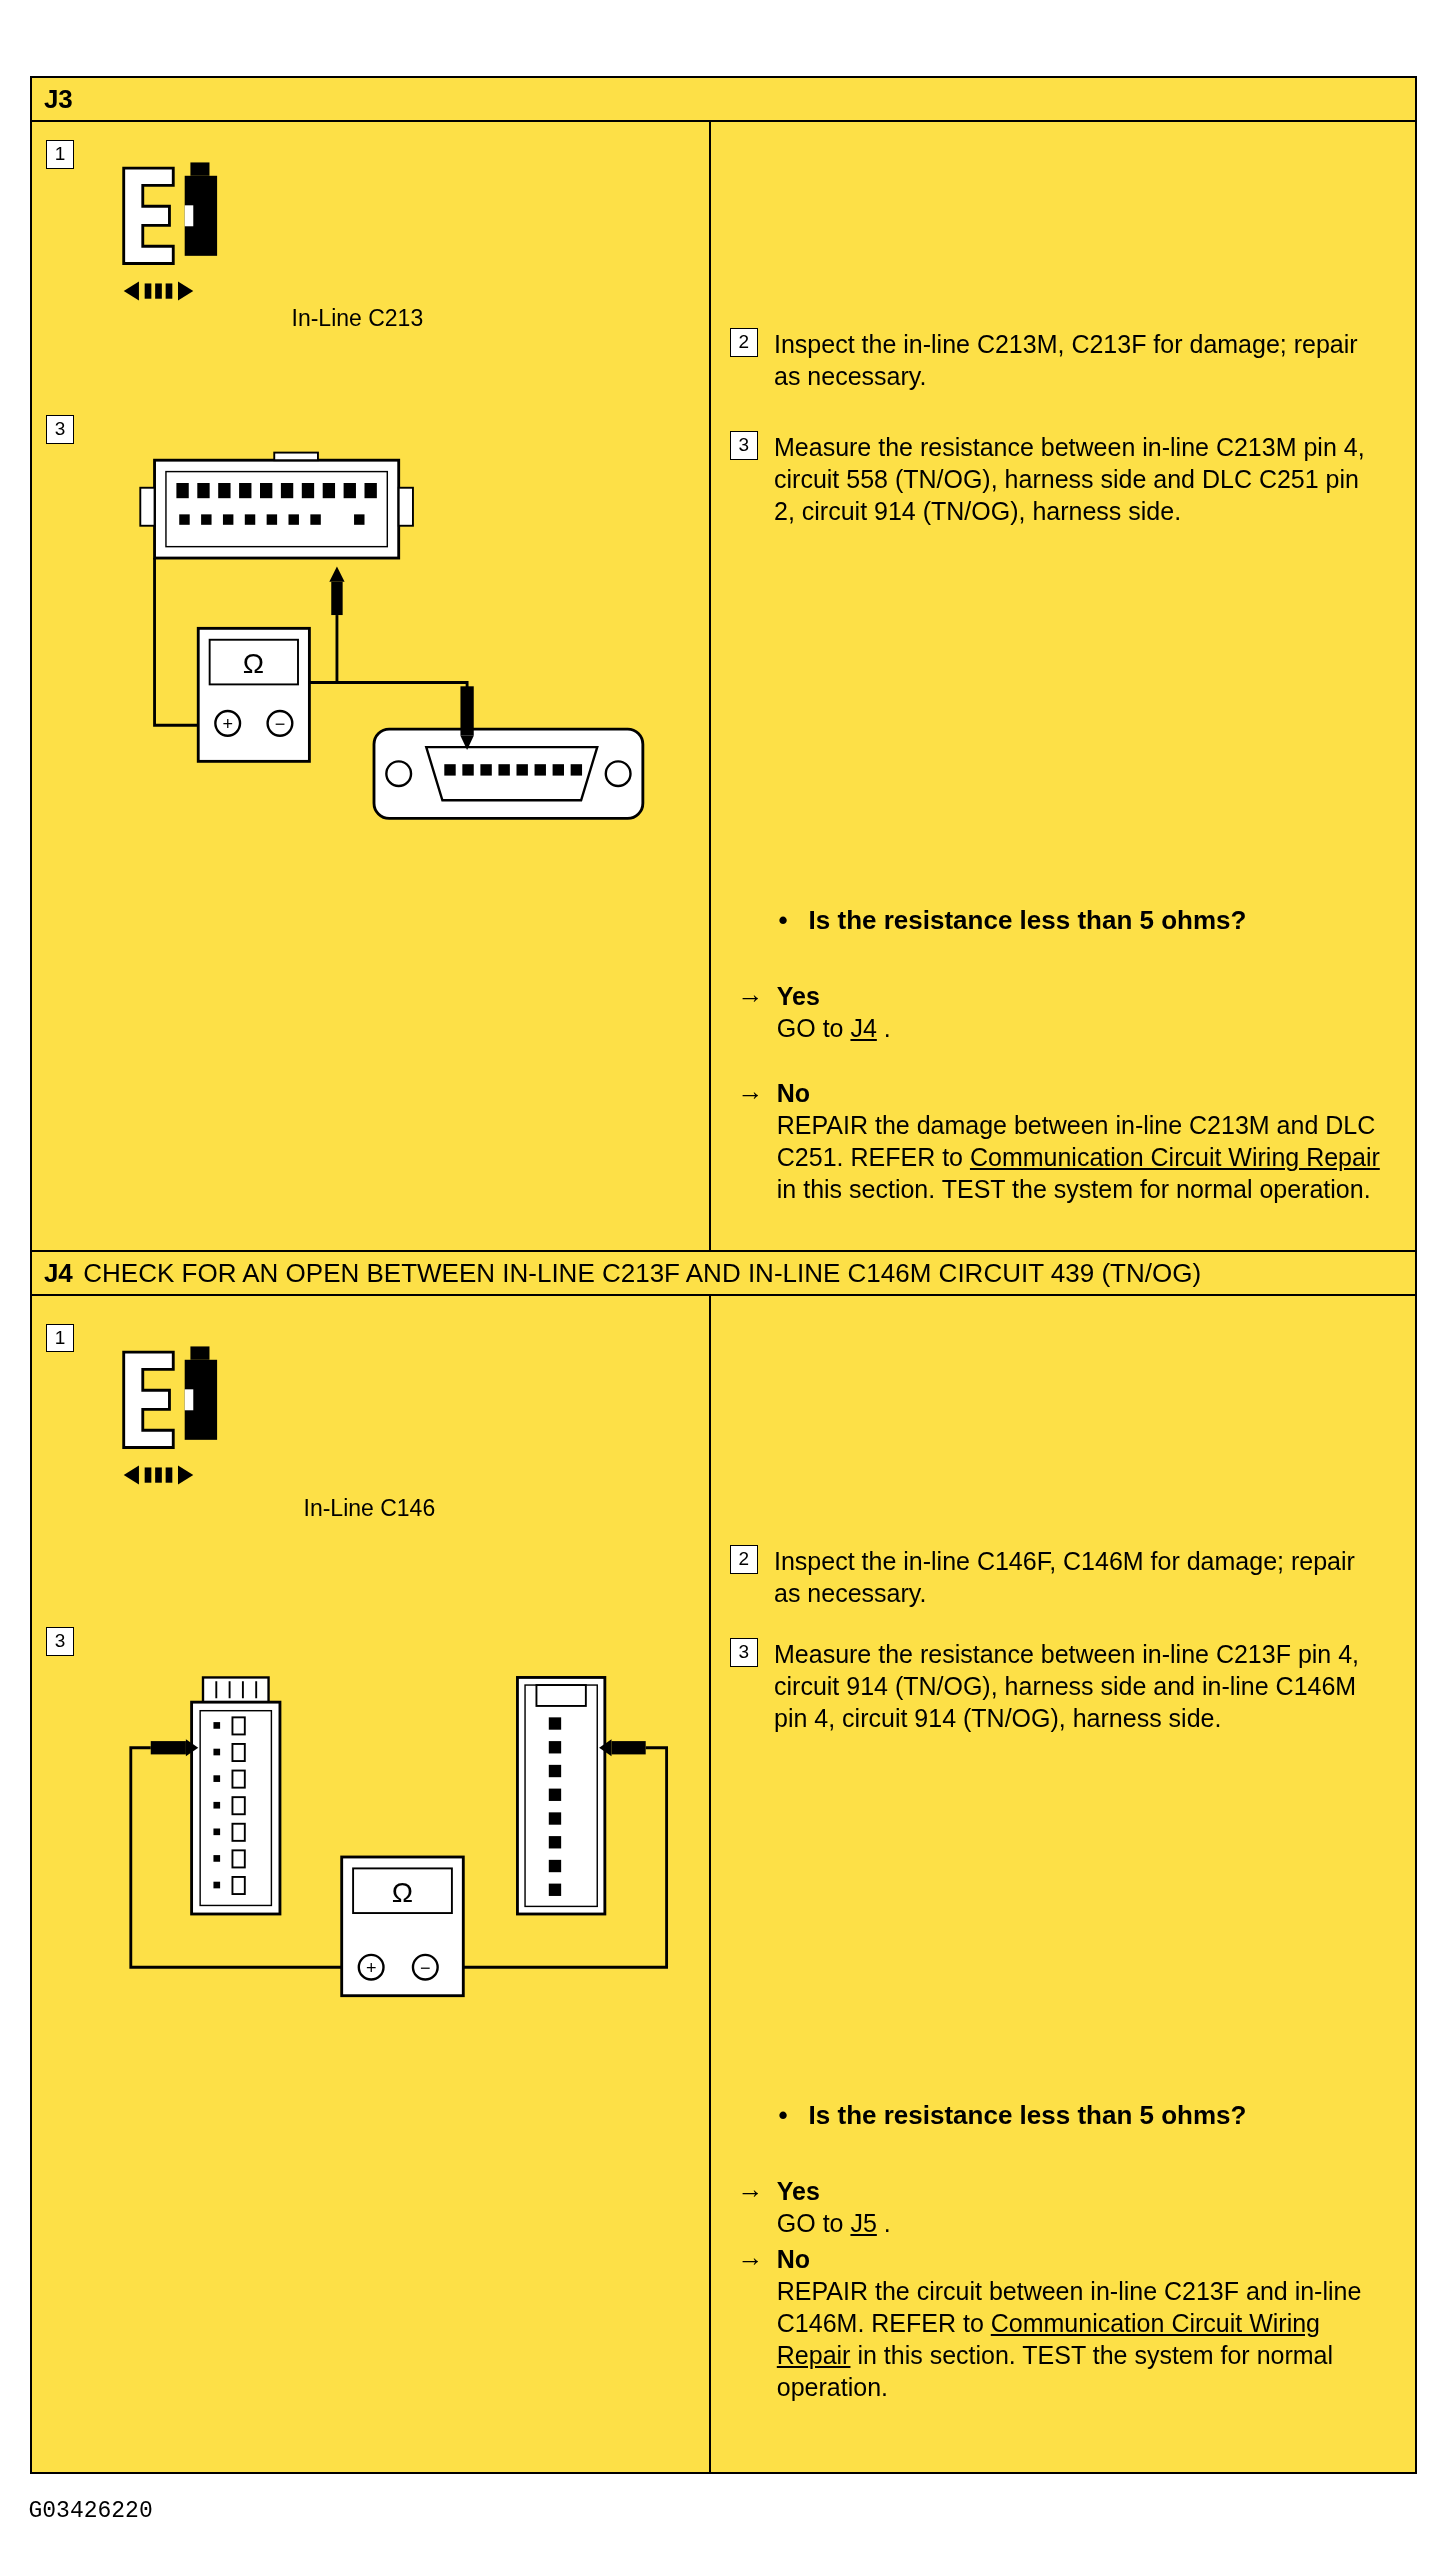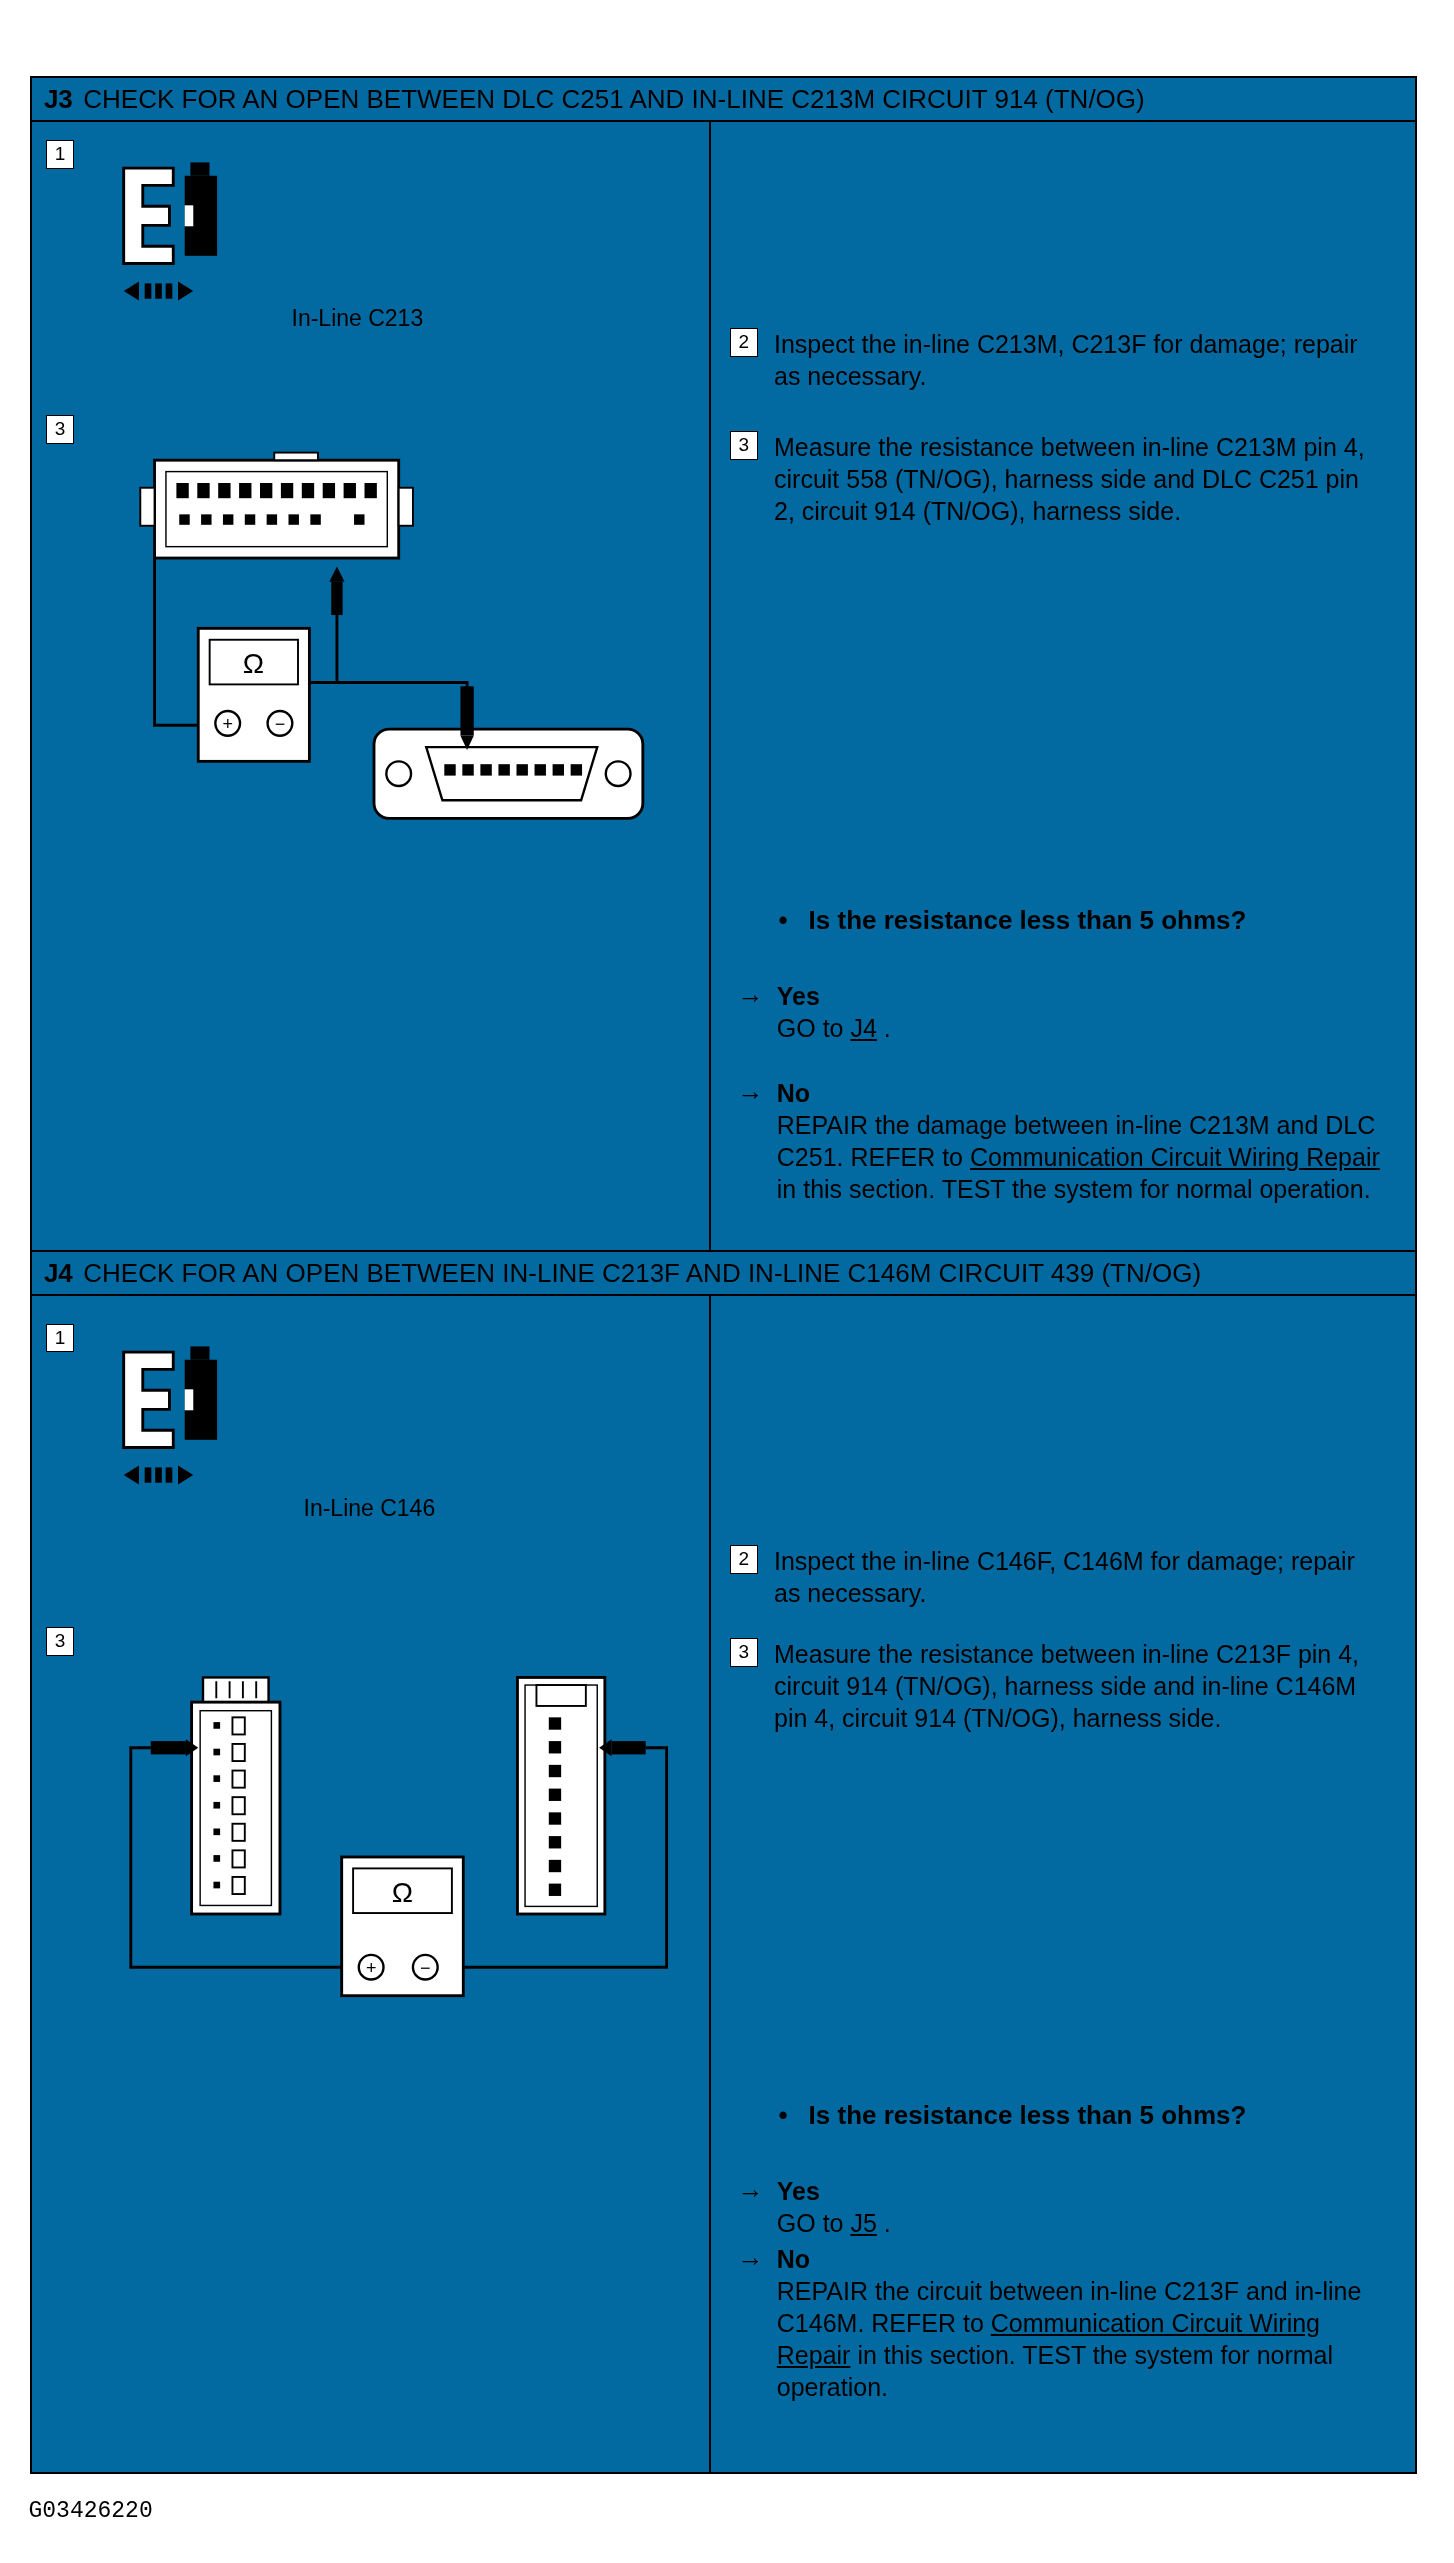--- a/index.html
+++ b/index.html
@@ -5,21 +5,21 @@
   * { box-sizing: border-box; }
   html, body { margin: 0; padding: 0; background: #ffffff; }
   body {
     width: 1455px; height: 2563px; position: relative;
     font-family: "Liberation Sans", "DejaVu Sans", sans-serif;
     color: #000;
   }
   svg { font-family: inherit; }
   .doc {
     position: absolute; left: 29.5px; top: 76px; width: 1387px;
-    border: 2.9px solid #000; background: #0369a1;
+    border: 2.9px solid #000; background: #fde047;
   }
   .sec-header {
     height: 44px; display: flex; align-items: center;
     padding: 0 12.4px; font-size: 26px; border-bottom: 2.9px solid #000;
     white-space: nowrap;
   }
   .sec-header.mid { border-top: 2.9px solid #000; height: 46px; }
   .sid { font-weight: 700; margin-right: 10.5px; }
   .sec-body { display: flex; position: relative; }
   .body-j3 { height: 1128px; }
@@ -43,21 +43,20 @@
   .diag { position: absolute; }
   .figcode { position: absolute; left: 28.5px; top: 2498px; font-size: 23px; font-family: Liberation Mono, monospace; }
 </style>
 </head>
 <body>
 
 <div class="doc">
 
   <div class="sec-header">
     <span class="sid">J3</span>
-    <span class="stitle">CHECK FOR AN OPEN BETWEEN DLC C251 AND IN-LINE C213M CIRCUIT 914 (TN/OG)</span>
   </div>
 
   <div class="sec-body body-j3">
     <div class="col-left">
 
       <div class="numbox abs" style="left:14.3px; top:18px">1</div>
 
       <svg class="diag" style="left:65px; top:28.5px" width="143" height="162" viewBox="0 0 150 170">
         <path d="M28,18 H80 V36 H48 V58 H76 V78 H48 V100 H80 V118 H28 Z" fill="#fff" stroke="#000" stroke-width="3"></path>
         <rect x="92" y="26" width="34" height="84" fill="#000"></rect>

